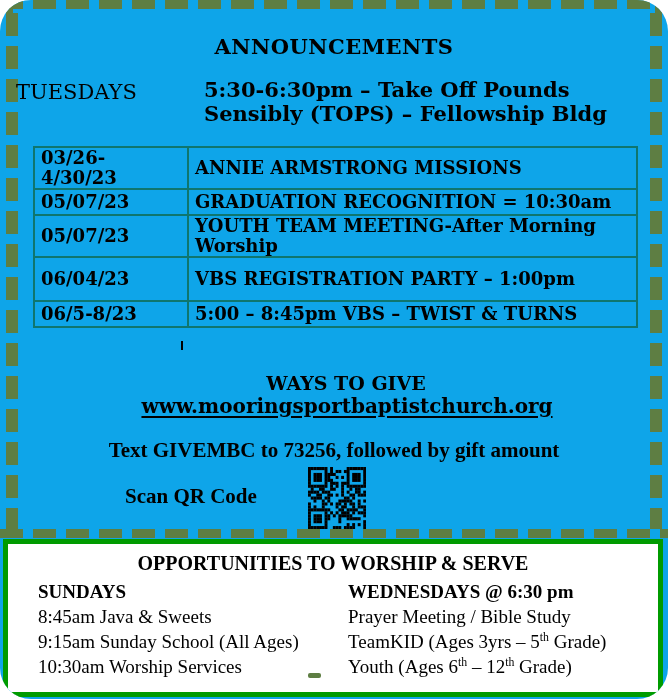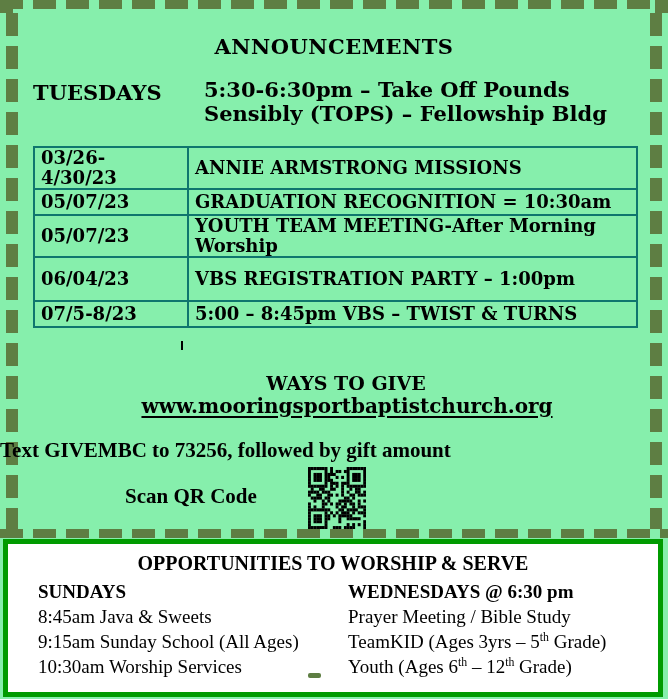--- a/index.html
+++ b/index.html
@@ -1,18 +1,18 @@
 <!DOCTYPE html>
 <html style="--olive: #5e7e43; --green: #009b00;"><head>
 <meta charset="utf-8">
 <style>
   html,body{margin:0;padding:0;background:#fff;}
   .page{
-    position:relative;width:668px;height:699px;background:#86efac;
-    font-family:"DejaVu Serif",serif;color:#000;overflow:hidden;
+    position:relative;width:668px;height:699px;background:#0ea5e9;
+    font-family:"DejaVu Serif",serif;color:#000;overflow:hidden;border-radius:31px;
   }
   
   .dash-top,.dash-bottom{
     position:absolute;left:0;width:668px;height:9px;
     background:repeating-linear-gradient(90deg,var(--olive) 0 23px,transparent 23px 33px);
   }
   .dash-top{top:0;}
   .dash-bottom{top:529px;}
   .dash-left,.dash-right{
     position:absolute;top:13px;width:12px;height:516px;
@@ -21,21 +21,21 @@
   .dash-left{left:6px;}
   .dash-right{left:650px;}
   .corner{position:absolute;width:13px;height:13px;background:var(--olive);top:0;}
   .corner.tl{left:0;}
   .corner.tr{left:655px;}
   
   .announce-title{
     position:absolute;top:34px;left:0;width:100%;text-align:center;
     font-size:21px;font-weight:bold;letter-spacing:.5px;
   }
-  .tuesdays-label{position:absolute;left:33px;top:80px;font-size:21px;font-weight:bold;}
+  .tuesdays-label{position:absolute;left:16px;top:80px;font-size:21px;font-weight:normal;}
   .tops-text{position:absolute;left:204px;top:78px;font-size:21px;font-weight:bold;line-height:24px;width:440px;}
   
   .schedule{
     position:absolute;left:33px;top:146px;width:605px;
     border-collapse:collapse;table-layout:fixed;
   }
   .schedule td{
     border:2px solid #0f766e;font-weight:bold;font-size:18px;
     vertical-align:middle;padding:0 6px;line-height:20px;
   }
@@ -47,21 +47,21 @@
   .schedule tr:nth-child(5) td{height:24px;}
   .schedule tr:nth-child(6) td{height:24px;}
   .divider-stub{position:absolute;left:181px;top:341px;width:2px;height:9px;background:#000;}
   
   .give-heading{position:absolute;top:372px;left:0;width:100%;text-align:center;font-size:19px;font-weight:bold;padding-left:12px;}
   .give-site{
     position:absolute;top:394px;left:0;width:100%;text-align:center;font-size:20px;font-weight:bold;
     text-decoration:underline;text-decoration-thickness:2px;text-underline-offset:3px;cursor:pointer;margin-left:13px;
   }
   .give-text{
-    position:absolute;top:438px;left:0;width:100%;text-align:left;
+    position:absolute;top:438px;left:0;width:100%;text-align:center;
     font-family:"Liberation Serif",serif;font-size:21px;font-weight:bold;
   }
   .scan-label{position:absolute;left:125px;top:484px;font-family:"Liberation Serif",serif;font-size:21px;font-weight:bold;}
   .qr{position:absolute;left:308px;top:467px;width:58px;height:62px;}
   .qr svg{width:100%;height:100%;display:block;}
   .qr rect{fill:#000;}
   
   .opps-box{
     position:absolute;left:3px;top:539px;width:660px;height:158px;box-sizing:border-box;
     border:5px solid var(--green);background:#fff;font-family:"Liberation Serif",serif;padding-left:13px;
@@ -106,21 +106,21 @@
       </tr>
       <tr>
         <td class="date">05/07/23</td>
         <td>YOUTH TEAM MEETING-After Morning Worship</td>
       </tr>
       <tr>
         <td class="date">06/04/23</td>
         <td>VBS REGISTRATION PARTY – 1:00pm</td>
       </tr>
       <tr>
-        <td class="date">07/5-8/23</td>
+        <td class="date">06/5-8/23</td>
         <td>5:00 – 8:45pm VBS – TWIST &amp; TURNS</td>
       </tr>
     </tbody>
   </table>
   <div class="divider-stub"></div>
 
   <div class="give-heading">WAYS TO GIVE</div>
   <div class="give-site">www.mooringsportbaptistchurch.org</div>
   <div class="give-text">Text GIVEMBC to 73256, followed by gift amount</div>
   <div class="scan-label">Scan QR Code</div>

